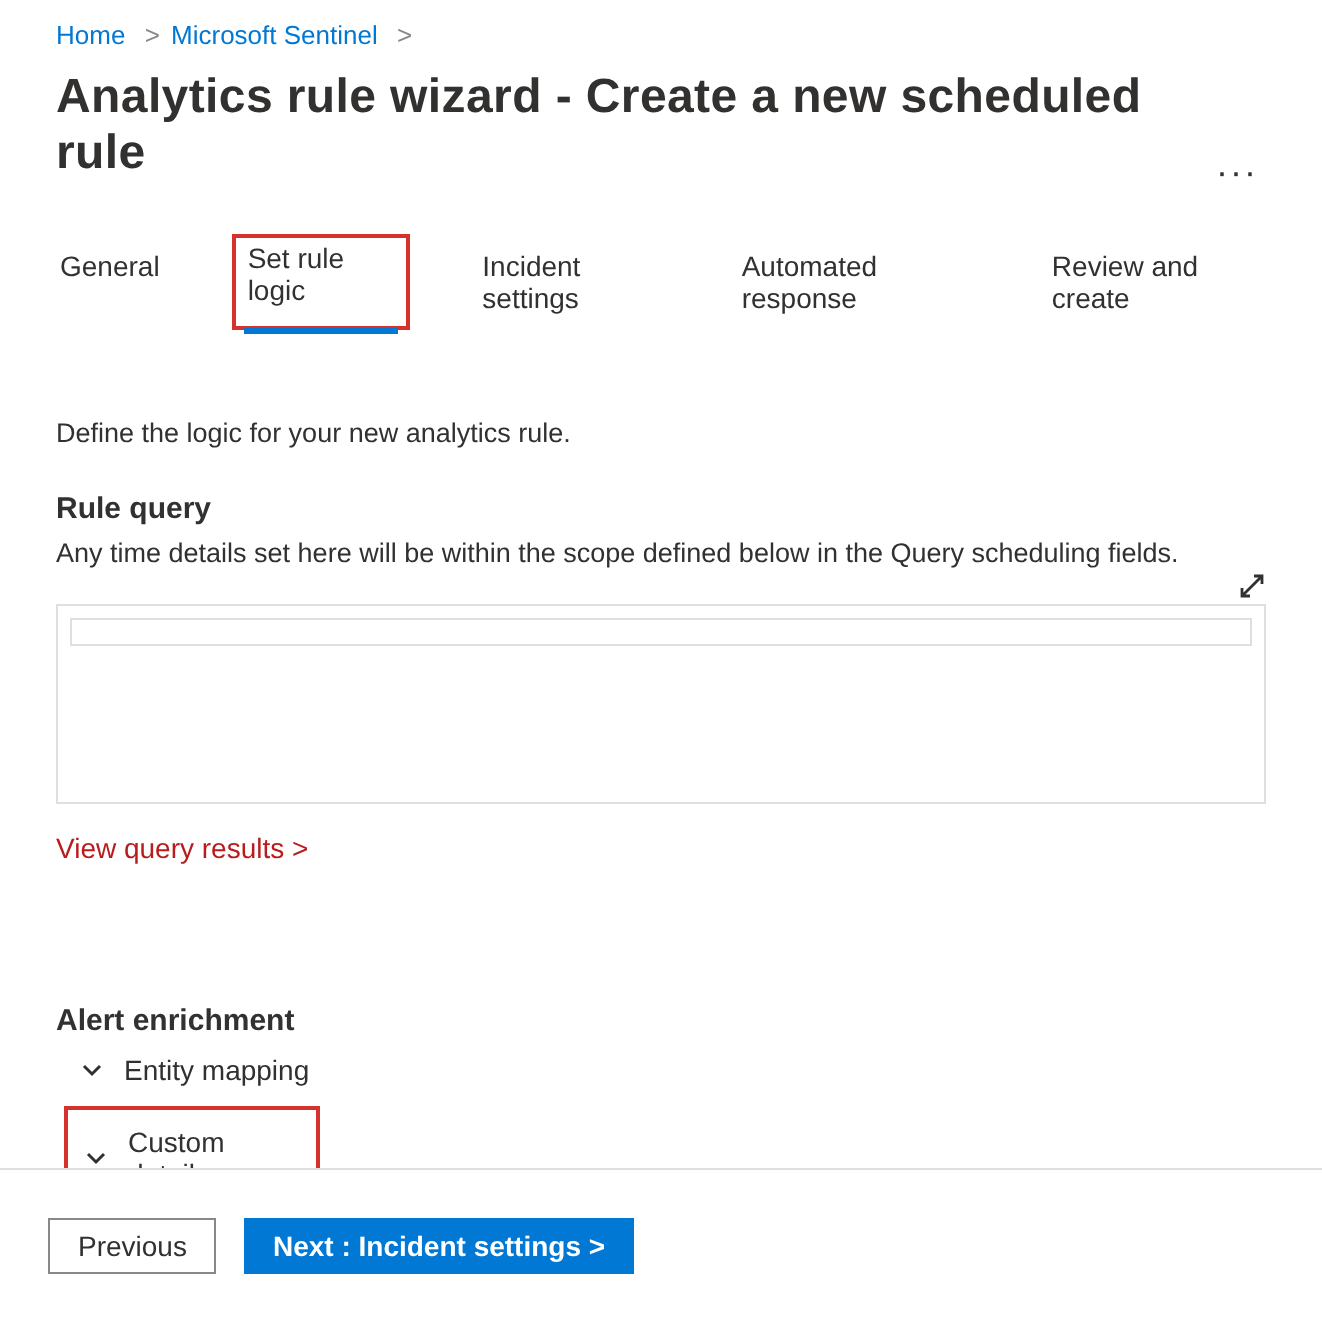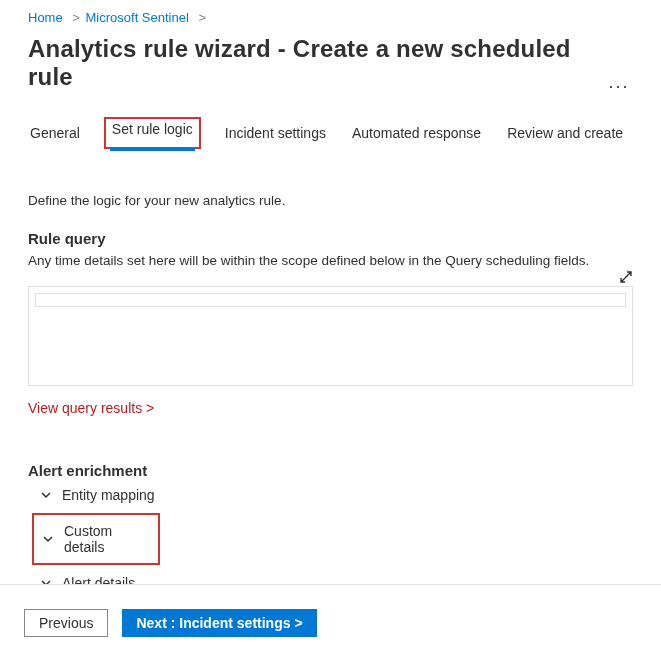--- a/index.html
+++ b/index.html
@@ -43,21 +43,21 @@
   }
   .more-icon {
     font-size: 18px;
     color: #323130;
     letter-spacing: 1px;
     padding-right: 4px;
     cursor: pointer;
   }
   .tabs {
     display: flex;
-    gap: 22px;
+    gap: 34px;
     margin-top: 22px;
     font-size: 14px;
     color: #323130;
   }
   .tab {
     padding: 6px 2px 8px 2px;
     cursor: pointer;
     position: relative;
   }
   .tab.highlight-box {
@@ -112,21 +112,21 @@
     background: #fff;
   }
   .view-results {
     color: #b91c1c;
     font-size: 14px;
     margin-top: 14px;
     cursor: pointer;
     display: inline-block;
   }
   .enrichment {
-    margin-top: 45px;
+    margin-top: 68px;
   }
   .enrich-item {
     display: flex;
     align-items: center;
     gap: 10px;
     font-size: 14px;
     color: #323130;
     padding: 8px 4px 8px 8px;
     margin-left: 4px;
     cursor: pointer;

